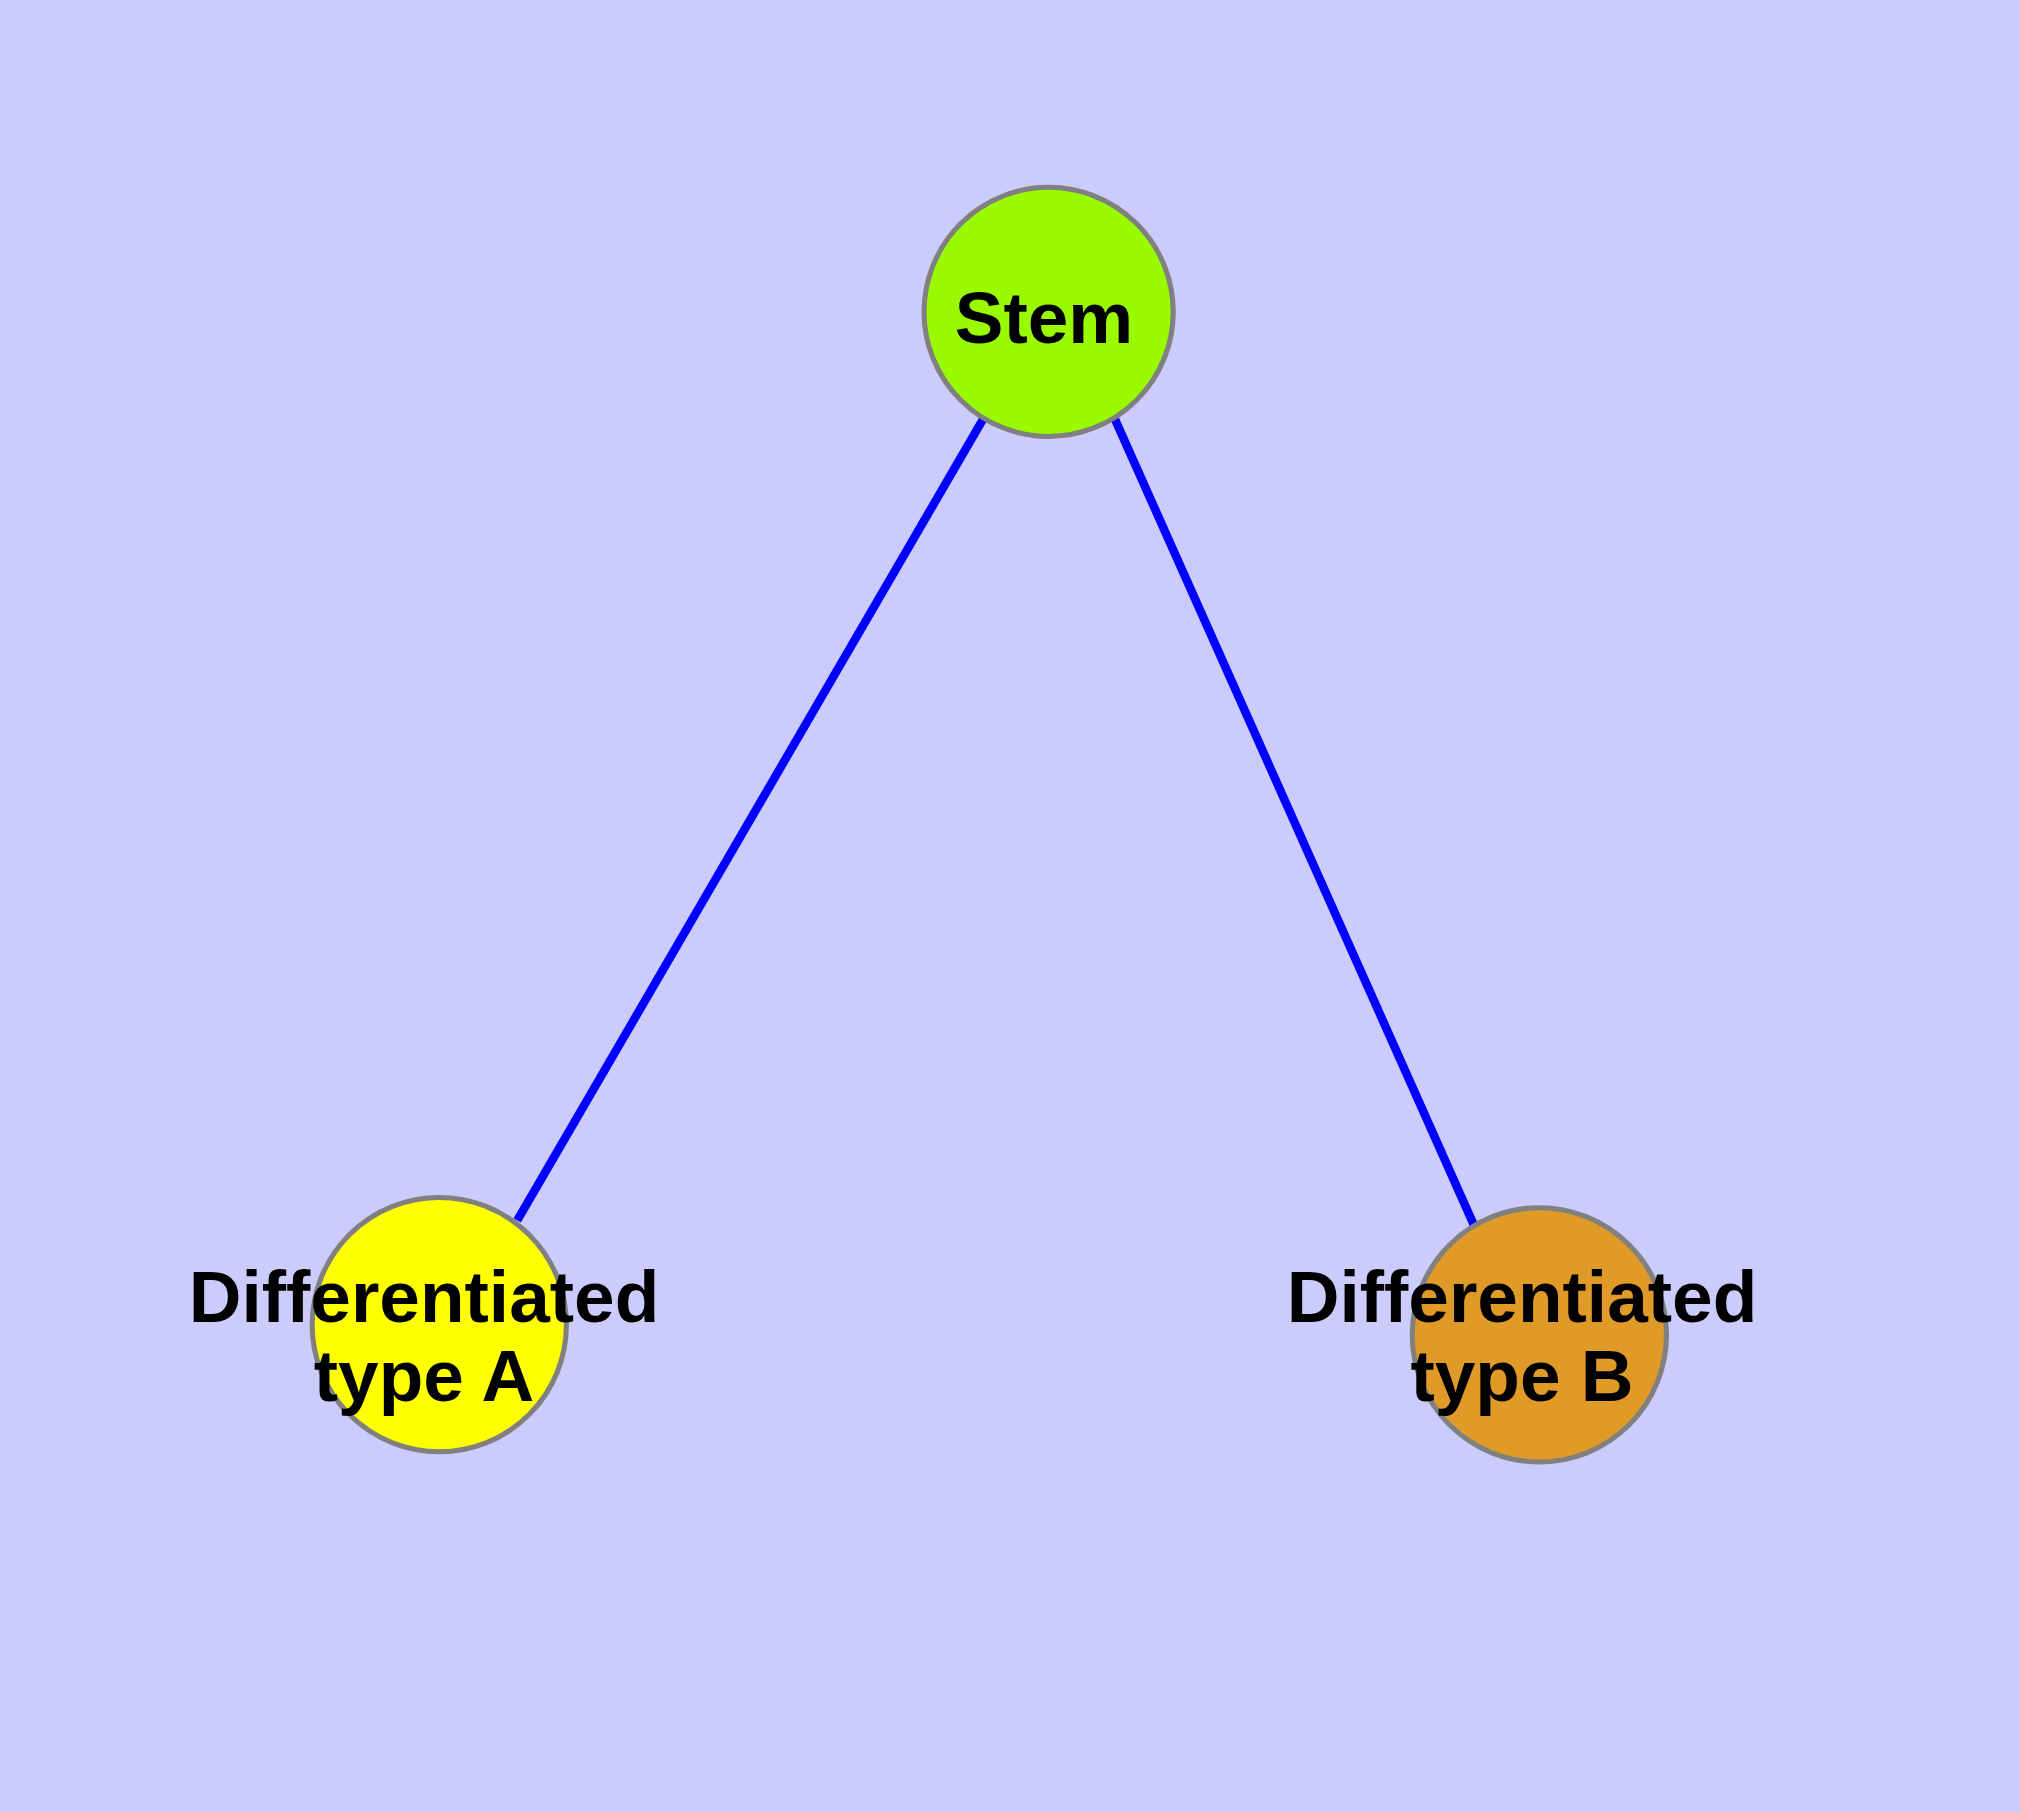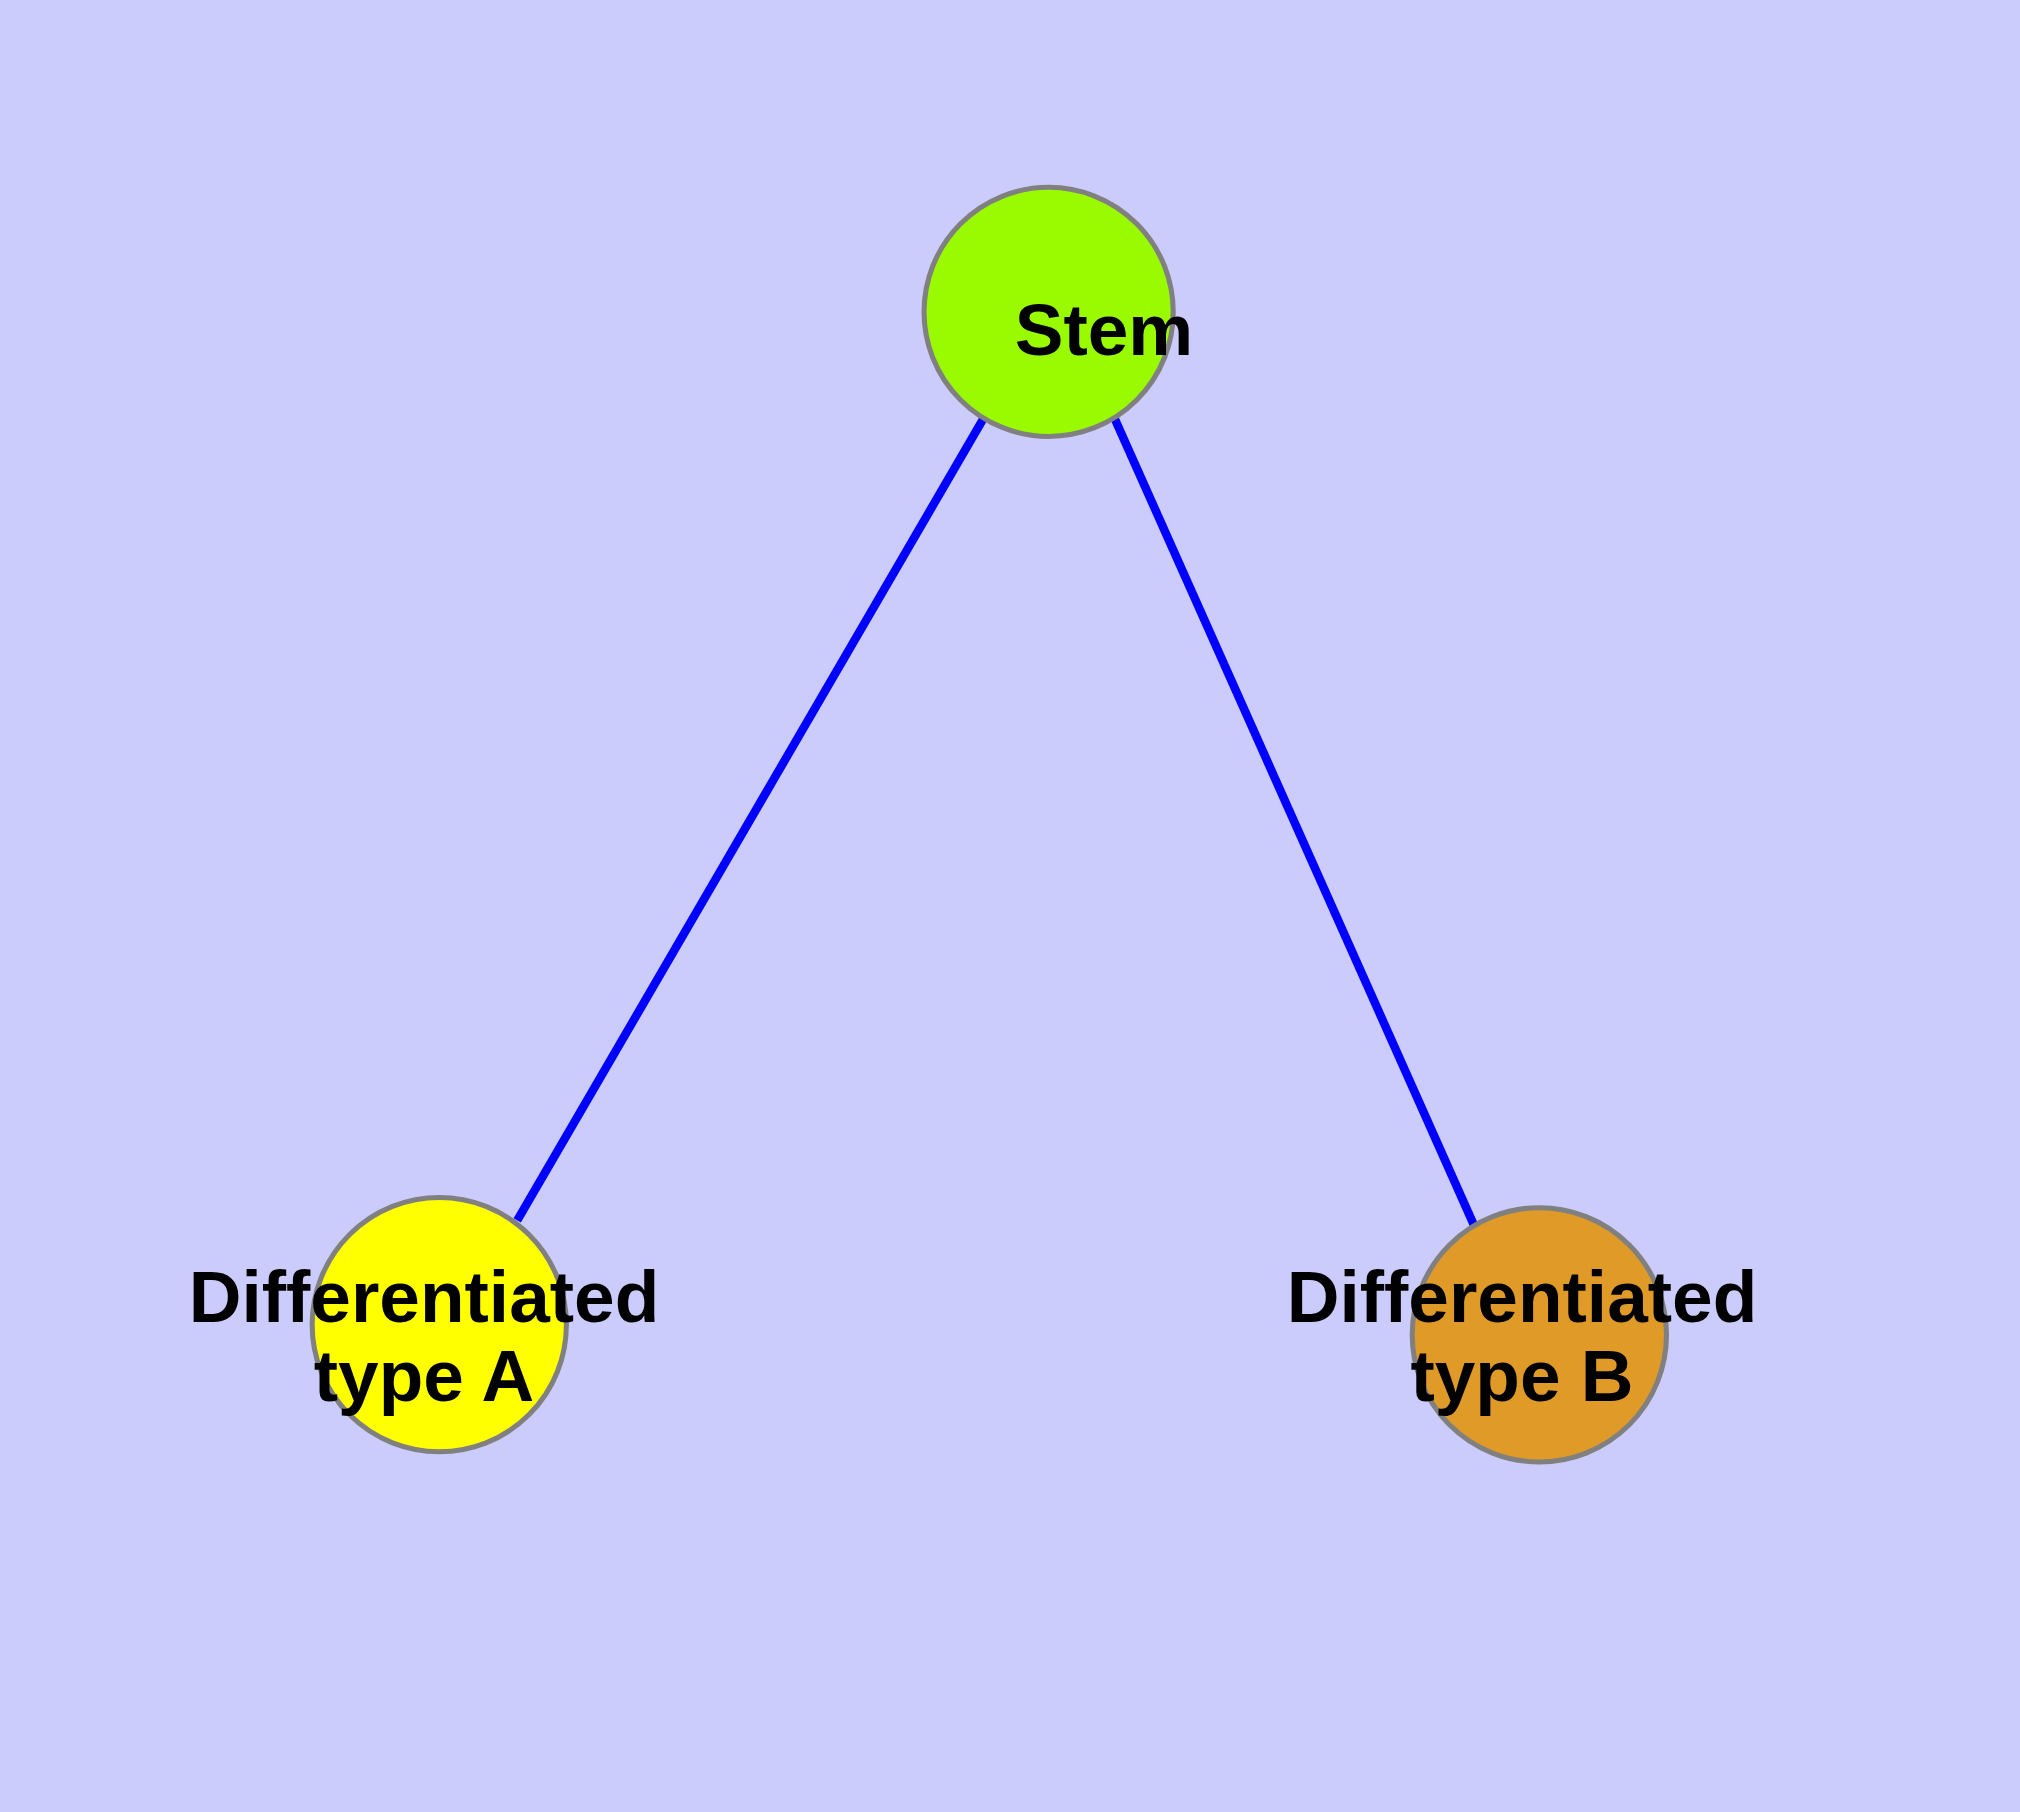--- a/index.html
+++ b/index.html
@@ -50,20 +50,20 @@
       <line x1="1315" y1="494" x2="1739" y2="1446" stroke="#0000ff" stroke-width="10" stroke-linecap="butt"></line>
     </g>
 
     <g>
       <circle cx="1237" cy="368" r="147" fill="#9afb00" stroke="#808080" stroke-width="6"></circle>
       <circle cx="518" cy="1563" r="150" fill="#ffff00" stroke="#808080" stroke-width="6"></circle>
       <circle cx="1816" cy="1575" r="150" fill="#e09a28" stroke="#808080" stroke-width="6"></circle>
     </g>
   </svg>
 
-  <div class="node-label" style="left: 1104px; top: 318px; font-size: 73px; margin-top: 12px;">Stem</div>
+  <div class="node-label" style="left: 1044px; top: 318px; font-size: 73px;">Stem</div>
   <div class="node-label" style="left: 424px; top: 1337px; font-size: 73px;">Differentiated
 type A</div>
   <div class="node-label" style="left: 1522px; top: 1337px; font-size: 73px;">Differentiated
 type B</div>
 
 </div>
 
 
 </body></html>

